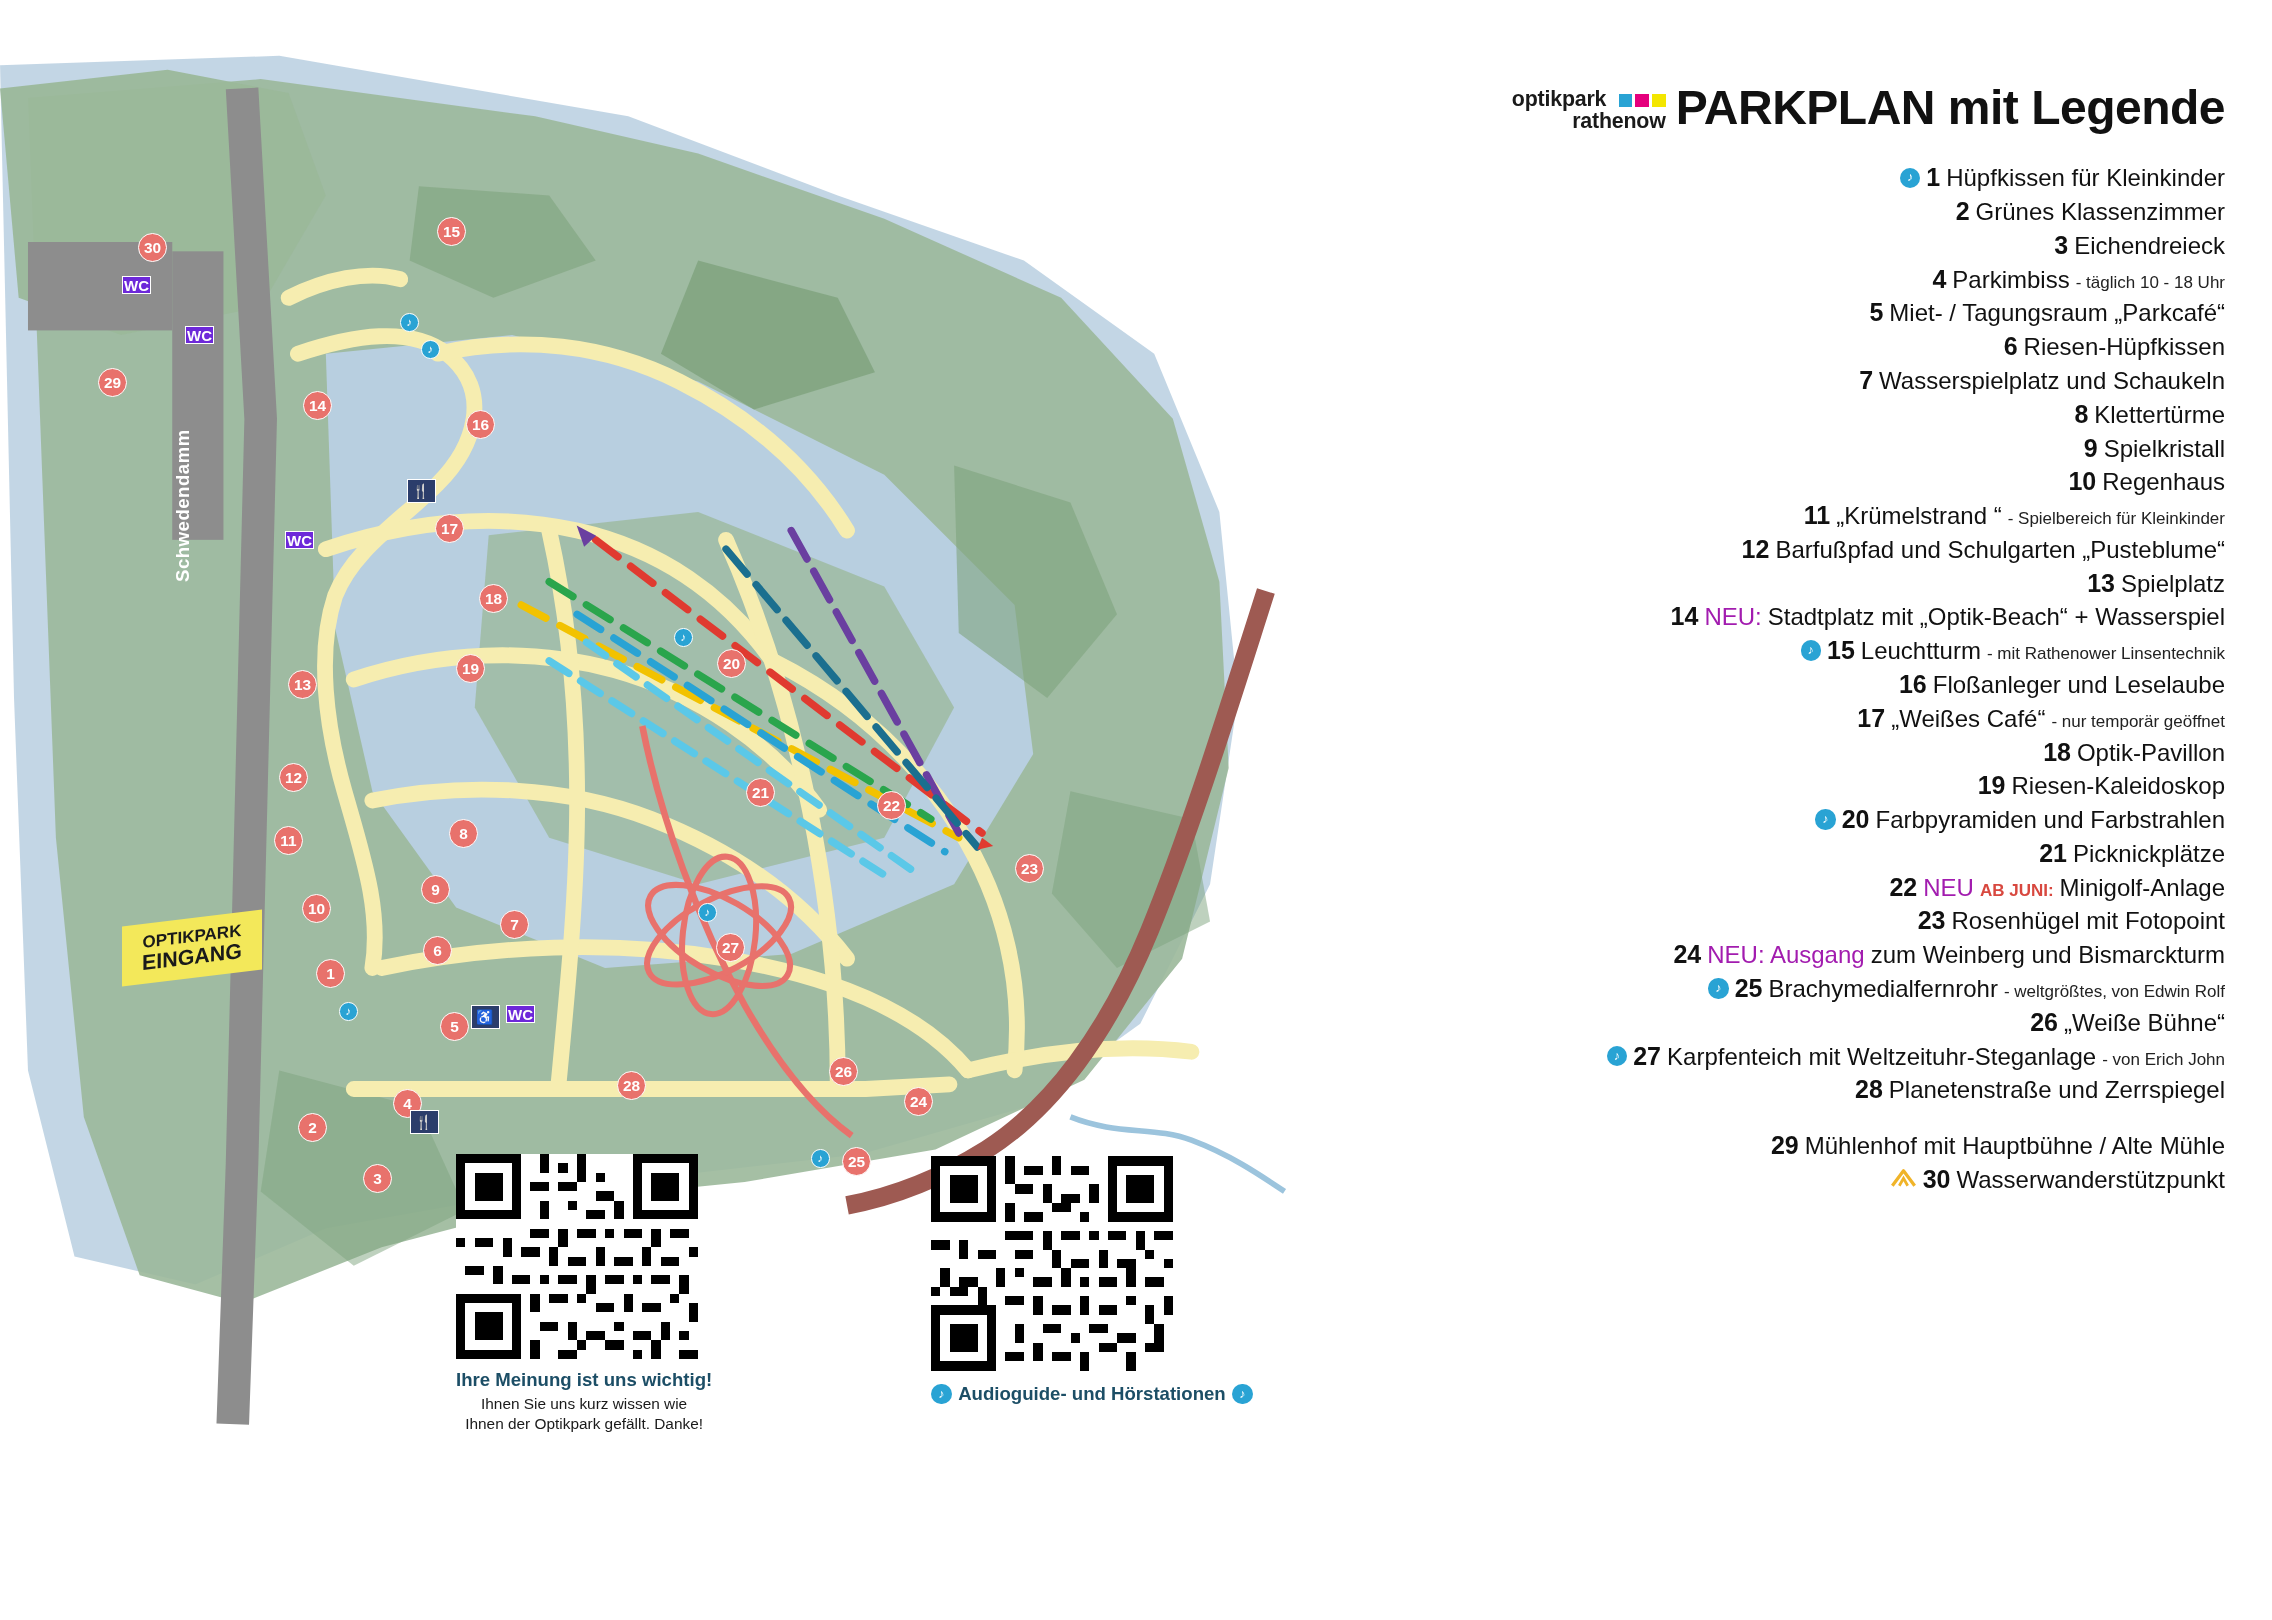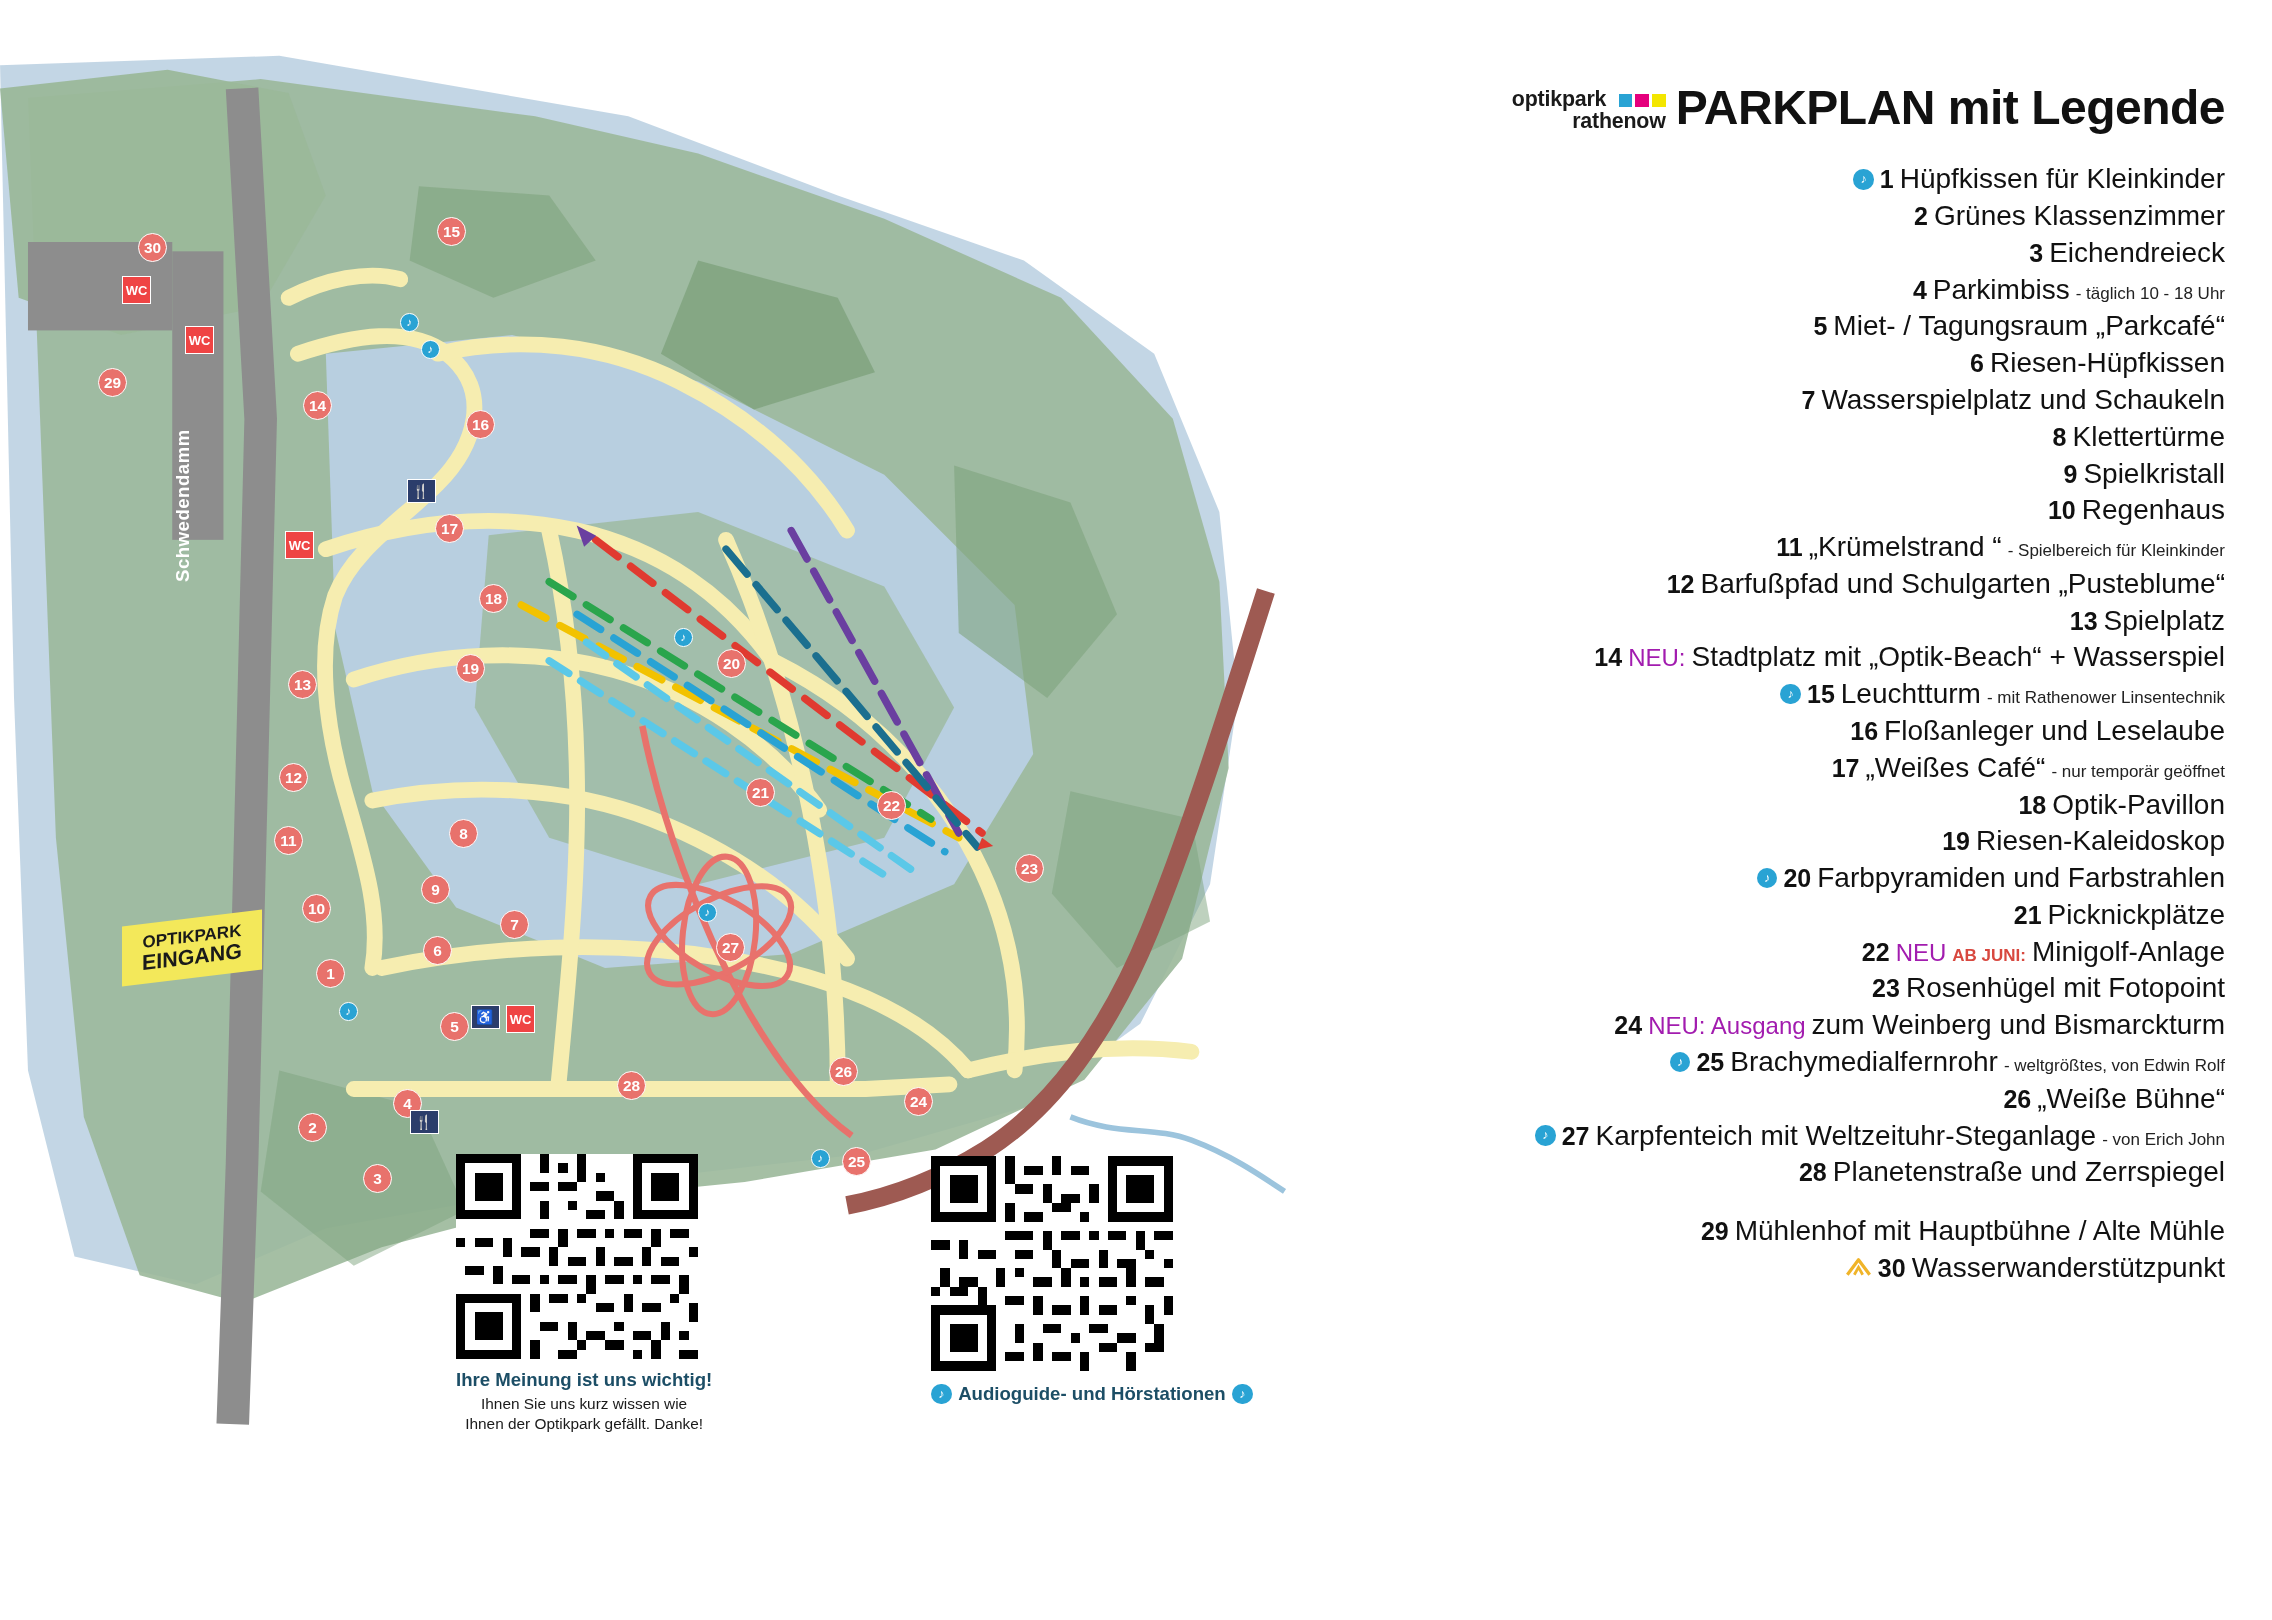--- a/index.html
+++ b/index.html
@@ -95,21 +95,21 @@
     font-size: 24px;
     color: #111;
     line-height: 1.0;
     padding: 4.4px 0;
     white-space: nowrap;
   }
   .legend-num {
     font-weight: bold;
     font-size: 25px;
   }
-  .legend-text { font-size: 28px; }
+  .legend-text { font-size: 24px; }
   .legend-sub { font-size: 17px; color: #222; }
   .legend-neu { color: #a21caf; font-weight: normal; }
   .legend-neu-small { color: #d8483f; font-weight: bold; font-size: 17px; }
   .audio-badge {
     width: 20.5px; height: 20.5px;
     border-radius: 50%;
     background: #29a3d4;
     color: #fff;
     display: inline-flex;
     align-items: center;
@@ -160,28 +160,28 @@
     color: #ffffff;
     font-size: 15.4px;
     font-weight: bold;
     display: flex;
     align-items: center;
     justify-content: center;
     box-sizing: border-box;
   }
   .wc-box {
     position: absolute;
-    background: #ef4444;
+    background: #6d28d9;
     color: #fff;
-    font-size: 13px;
+    font-size: 15px;
     font-weight: bold;
     display: flex;
     align-items: center;
     justify-content: center;
-    width: 29px; height: 28px;
+    width: 29px; height: 18px;
     border: 1.4px solid #fff;
     box-sizing: border-box;
   }
   .icon-box {
     position: absolute;
     background: #2b3d6b;
     color: #fff;
     font-size: 14px;
     display: flex;
     align-items: center;

